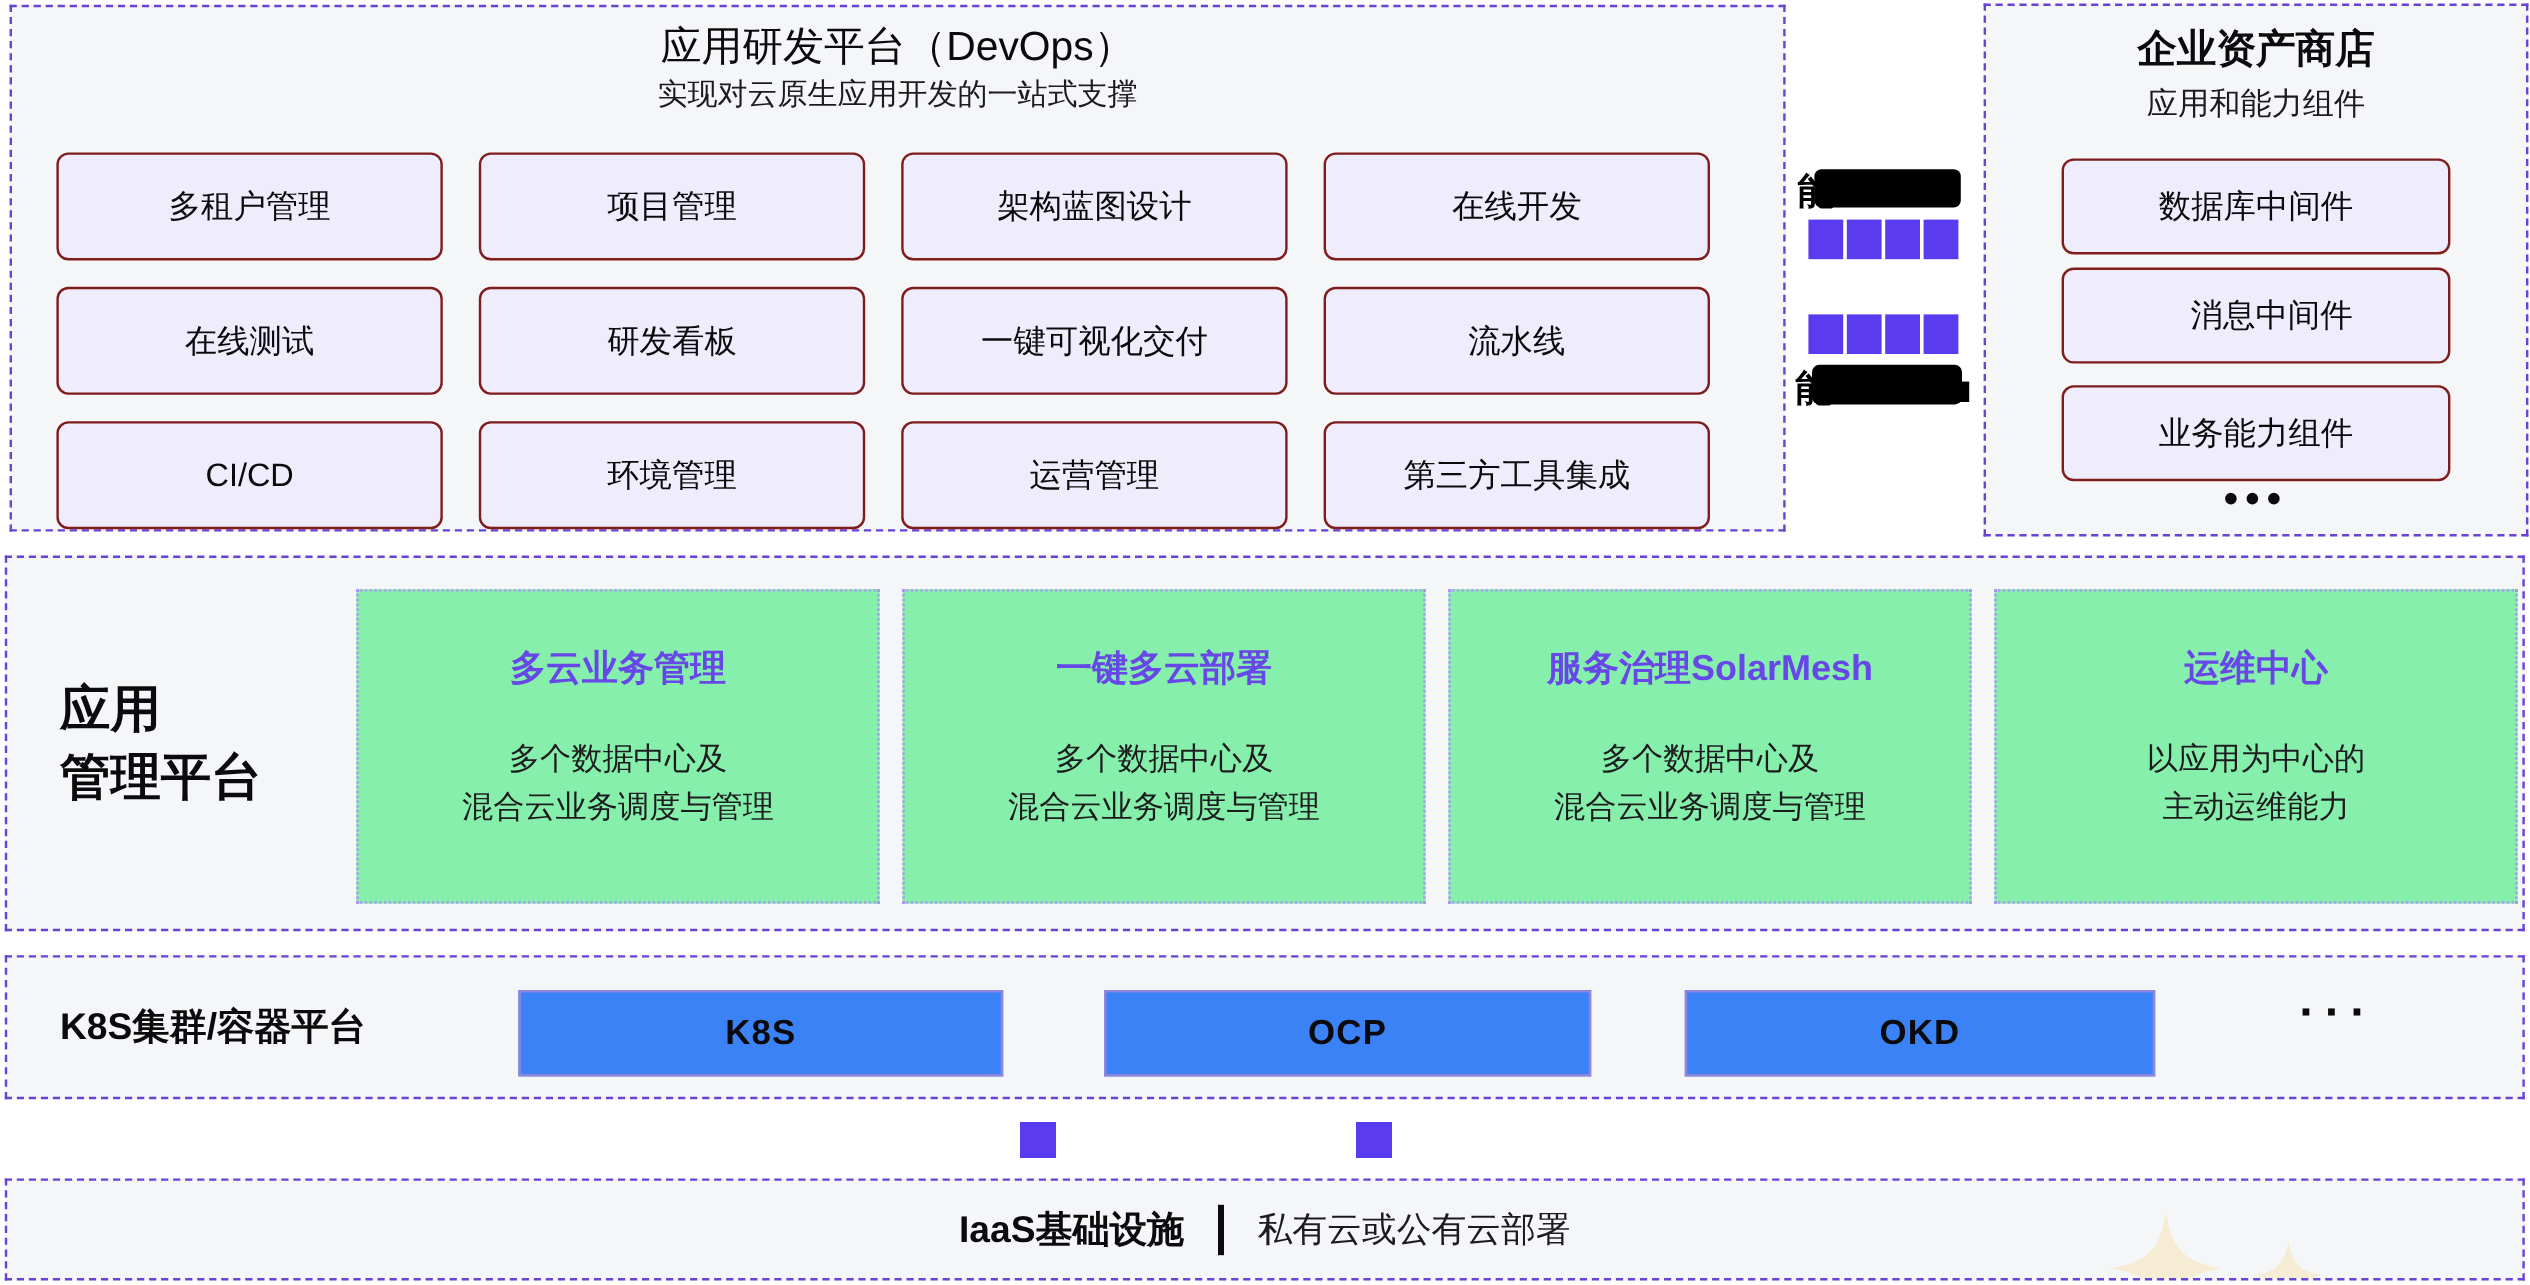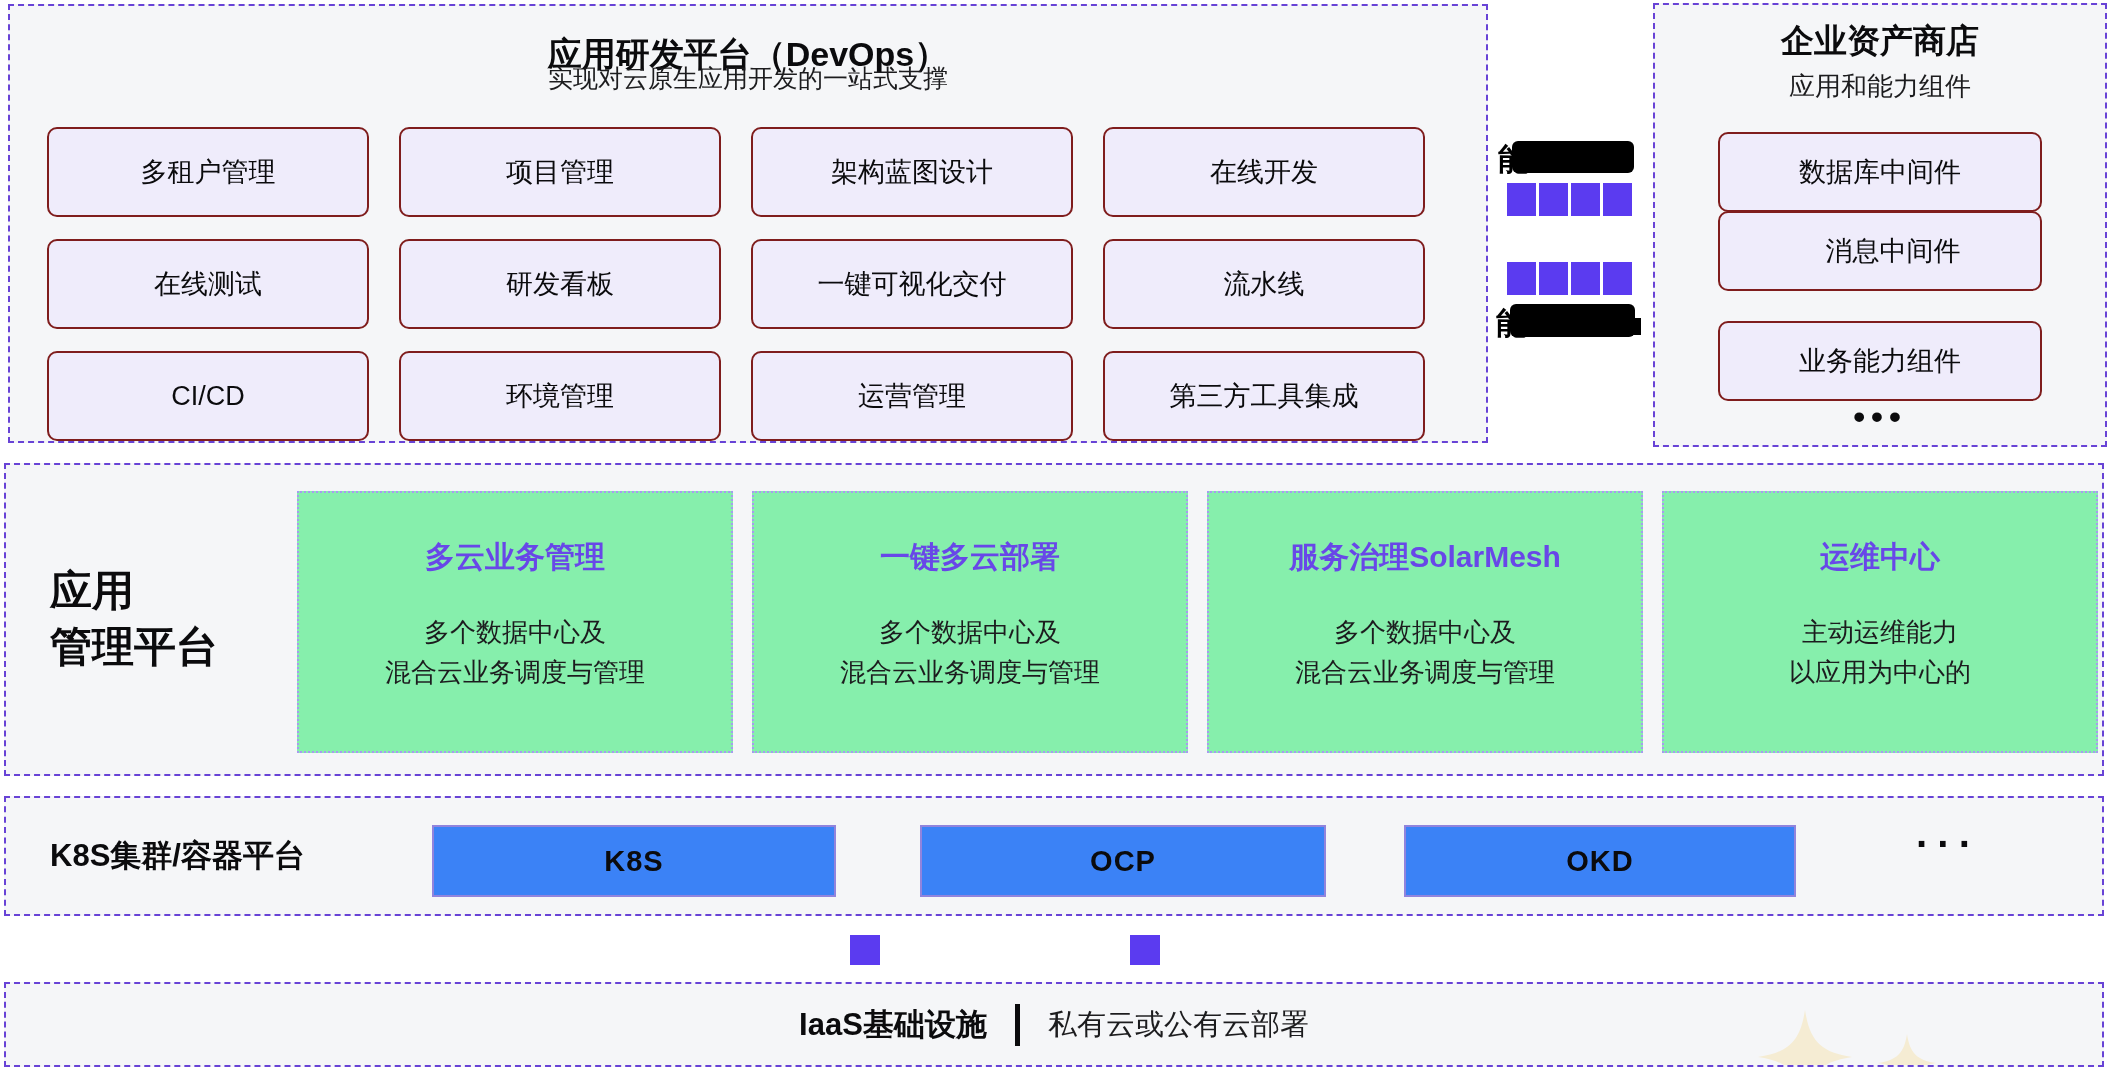--- a/index.html
+++ b/index.html
@@ -7,21 +7,21 @@
     position:relative;width:2108px;height:1071px;overflow:hidden;
     background:#ffffff;
     font-family:"Liberation Sans","DejaVu Sans",sans-serif;
     color:#0b0b0d;
   }
   .panel{position:absolute;border:2px dashed #6843d6;background:#f5f6f8;box-sizing:border-box;}
   .ctr{text-align:center;}
 
   
   #devops{left:8px;top:4px;width:1480px;height:439px;}
-  #devops .title{position:absolute;left:0;right:0;top:26px;font-size:34px;font-weight:bold;}
+  #devops .title{position:absolute;left:0;right:0;top:10px;font-size:34px;font-weight:normal;}
   #devops .subtitle{position:absolute;left:0;right:0;top:56px;font-size:25px;color:#1c1c1e;}
   #devops-grid{
     position:absolute;left:37px;top:121px;
     display:grid;grid-template-columns:repeat(4,322px);grid-auto-rows:90px;
     column-gap:30px;row-gap:22px;
   }
   .lavbox{
     background:#efecfb;border:2px solid #7f1d1d;border-radius:10px;
     display:flex;align-items:center;justify-content:center;
     font-size:27px;color:#0b0b0d;box-sizing:border-box;
@@ -119,21 +119,21 @@
   <div class="sq" style="left:1571px;top:262px;"></div>
   <div class="sq" style="left:1603px;top:262px;"></div>
   <span class="peek" style="left:1496px;top:308px;">能</span>
   <div class="redact-bar" style="left:1510px;top:304px;width:125px;height:33px;"></div>
   <div class="frag" style="left:1628px;top:318px;width:13px;height:17px;"></div>
 
   <div id="assets" class="panel">
     <div class="title ctr">企业资产商店</div>
     <div class="subtitle ctr">应用和能力组件</div>
     <div class="lavbox" style="top:127px;">数据库中间件</div>
-    <div class="lavbox" style="top:206px;padding-left:26px;">消息中间件</div>
+    <div class="lavbox" style="top:218px;padding-left:26px;">消息中间件</div>
     <div class="lavbox" style="top:316px;">业务能力组件</div>
     <div class="more ctr">•••</div>
   </div>
 
   <div id="mgmt" class="panel">
     <div class="rowlabel">
       <div>应用</div>
       <div>管理平台</div>
     </div>
     <div id="mgmt-cards">
@@ -154,22 +154,22 @@
       <div class="card">
         <div class="ctitle">服务治理SolarMesh</div>
         <div class="cdesc">
           <div>多个数据中心及</div>
           <div>混合云业务调度与管理</div>
         </div>
       </div>
       <div class="card">
         <div class="ctitle">运维中心</div>
         <div class="cdesc">
+          <div>以应用为中心的</div>
           <div>主动运维能力</div>
-          <div>以应用为中心的</div>
         </div>
       </div>
     </div>
   </div>
 
   <div id="k8s" class="panel">
     <div class="rowlabel">K8S集群/容器平台</div>
     <div class="k8sbox" style="left:426px;width:404px;">K8S</div>
     <div class="k8sbox" style="left:914px;width:406px;">OCP</div>
     <div class="k8sbox" style="left:1398px;width:392px;">OKD</div>

